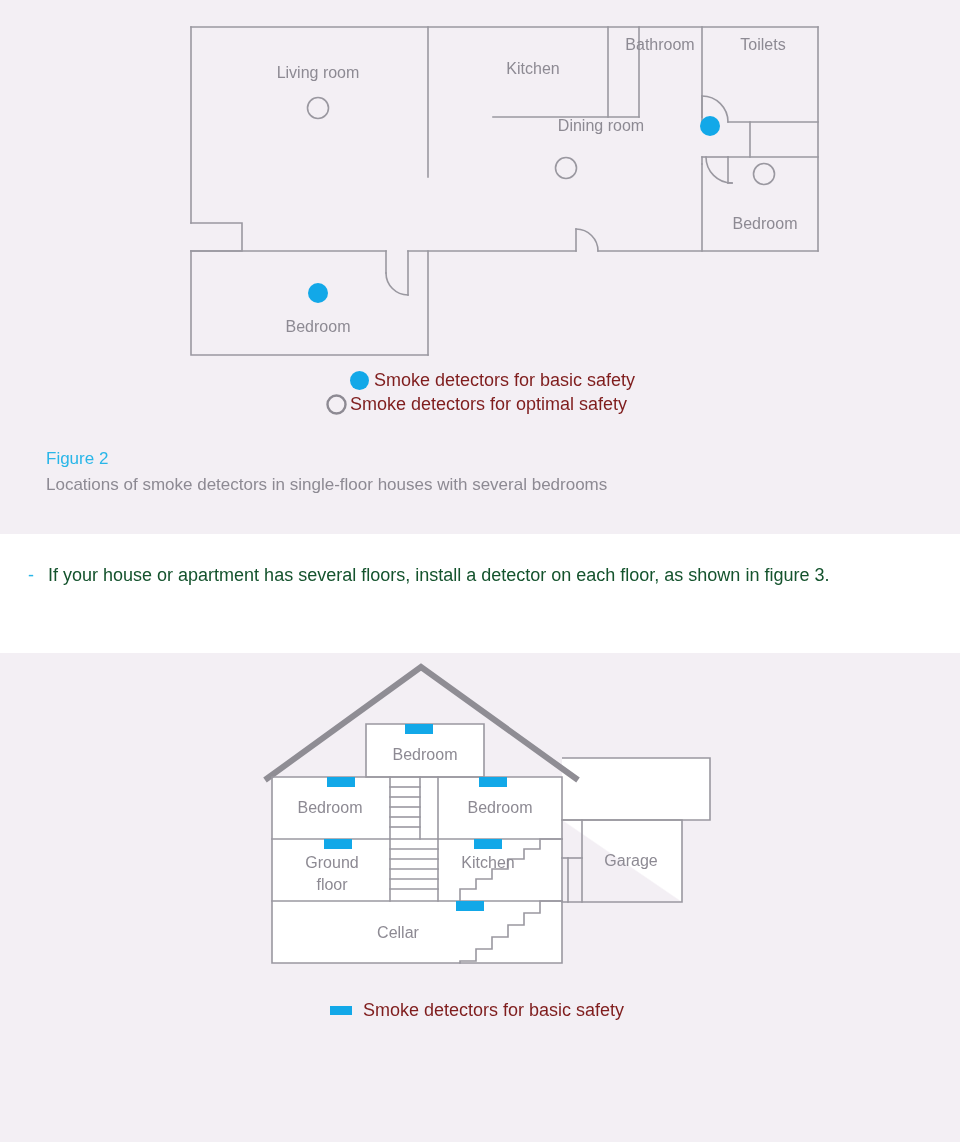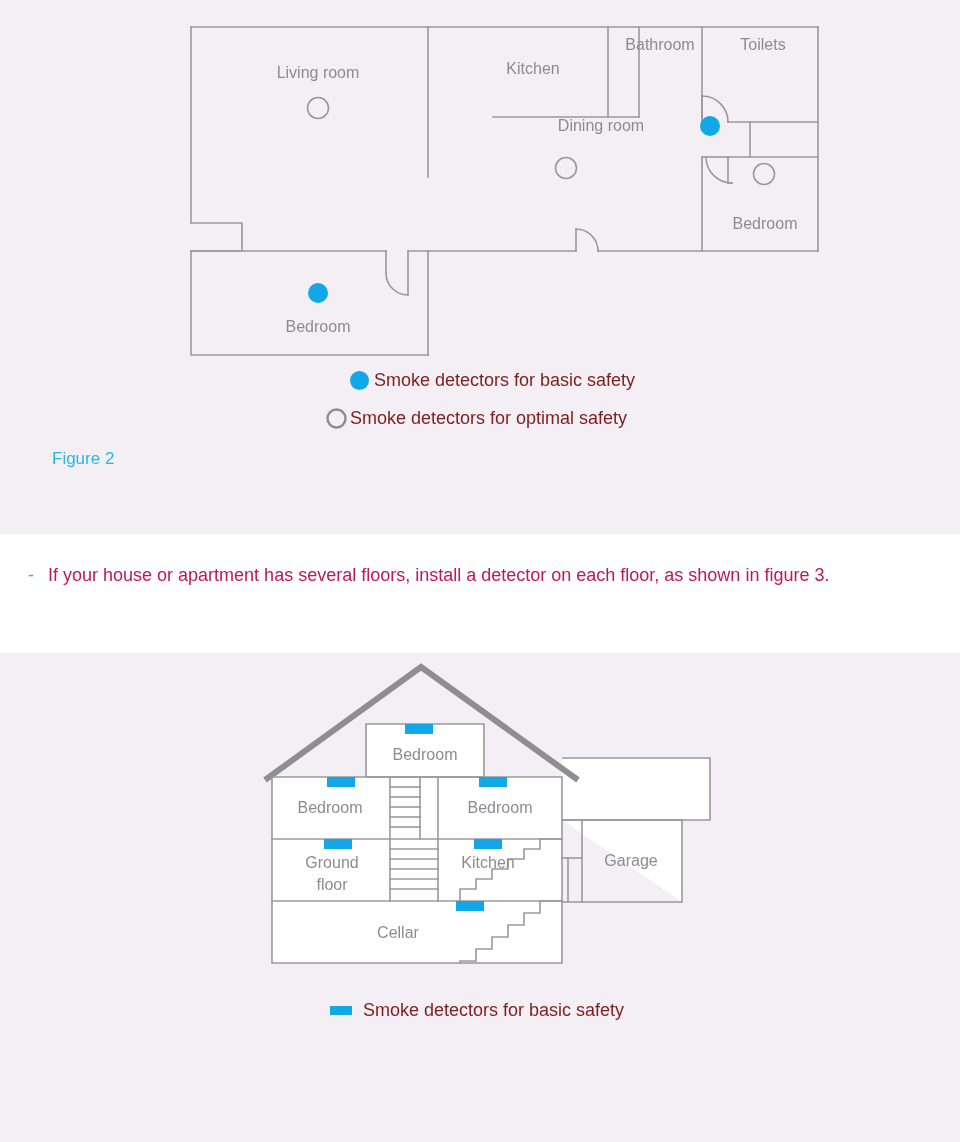--- a/index.html
+++ b/index.html
@@ -34,21 +34,21 @@
   #figure2-legend { position: absolute; left: 325px; top: 370px; }
 
   #figure3-plan { position: absolute; left: 262px; top: 10px; }
   #figure3-legend { position: absolute; left: 330px; top: 1000px; }
 
   
   .caption {
     position: absolute;
     left: 40px;
   }
-  #caption2 { top: 447px; left: 52px; }
+  #caption2 { top: 447px; left: 46px; }
 
   .caption-title {
     font-size: 17px;
     color: #29b6e8;
     line-height: 1.45;
     white-space: nowrap;
   }
   .caption-text {
     font-size: 17px;
     color: #8d8a93;
@@ -67,41 +67,41 @@
   }
   #note-bullet {
     color: #29b6e8;
     font-size: 18px;
     line-height: 28px;
     width: 34px;
     flex: 0 0 34px;
     text-align: center;
   }
   #note-text {
-    color: #be185d;
+    color: #14532d;
     font-size: 18px;
     line-height: 28.5px;
     width: 874px;
     text-align: justify;
     text-justify: inter-word;
   }
 
   
   .legend-row {
     display: flex;
     align-items: center;
     white-space: nowrap;
   }
   .legend-label {
     font-size: 18px;
     color: #7f1d1d;
   }
   .legend-swatch { flex: 0 0 auto; display: block; }
 
-  #legend2 .legend-row + .legend-row { margin-top: 16px; }
+  #legend2 .legend-row + .legend-row { margin-top: 2px; }
   #legend2-row-basic { margin-left: 24px; }
   #legend2-row-basic .legend-swatch { margin-right: 4px; }
   #legend2-row-optimal .legend-swatch { margin-right: 2px; }
   #legend3-row .legend-swatch { margin-right: 11px; }
 </style>
 </head>
 <body>
 
 <div class="band" id="band-figure2">
 
@@ -189,20 +189,21 @@
         <svg class="legend-swatch" width="23" height="23" viewBox="0 0 23 23">
           <circle cx="11.5" cy="11.5" r="9" fill="none" stroke="#8d8a93" stroke-width="2.4"></circle>
         </svg>
         <span class="legend-label">Smoke detectors for optimal safety</span>
       </div>
     </div>
   </div>
 
   <div class="caption" id="caption2">
     <div class="caption-title">Figure 2</div>
+    <div class="caption-text">Locations of smoke detectors in single-floor houses with several bedrooms</div>
   </div>
 </div>
 
 <div class="band" id="band-note"></div>
 
 <div id="note-block">
   <div id="note-bullet">-</div>
   <div id="note-text">If your house or apartment has several floors, install a detector on each floor, as shown in figure 3.</div>
 </div>
 

